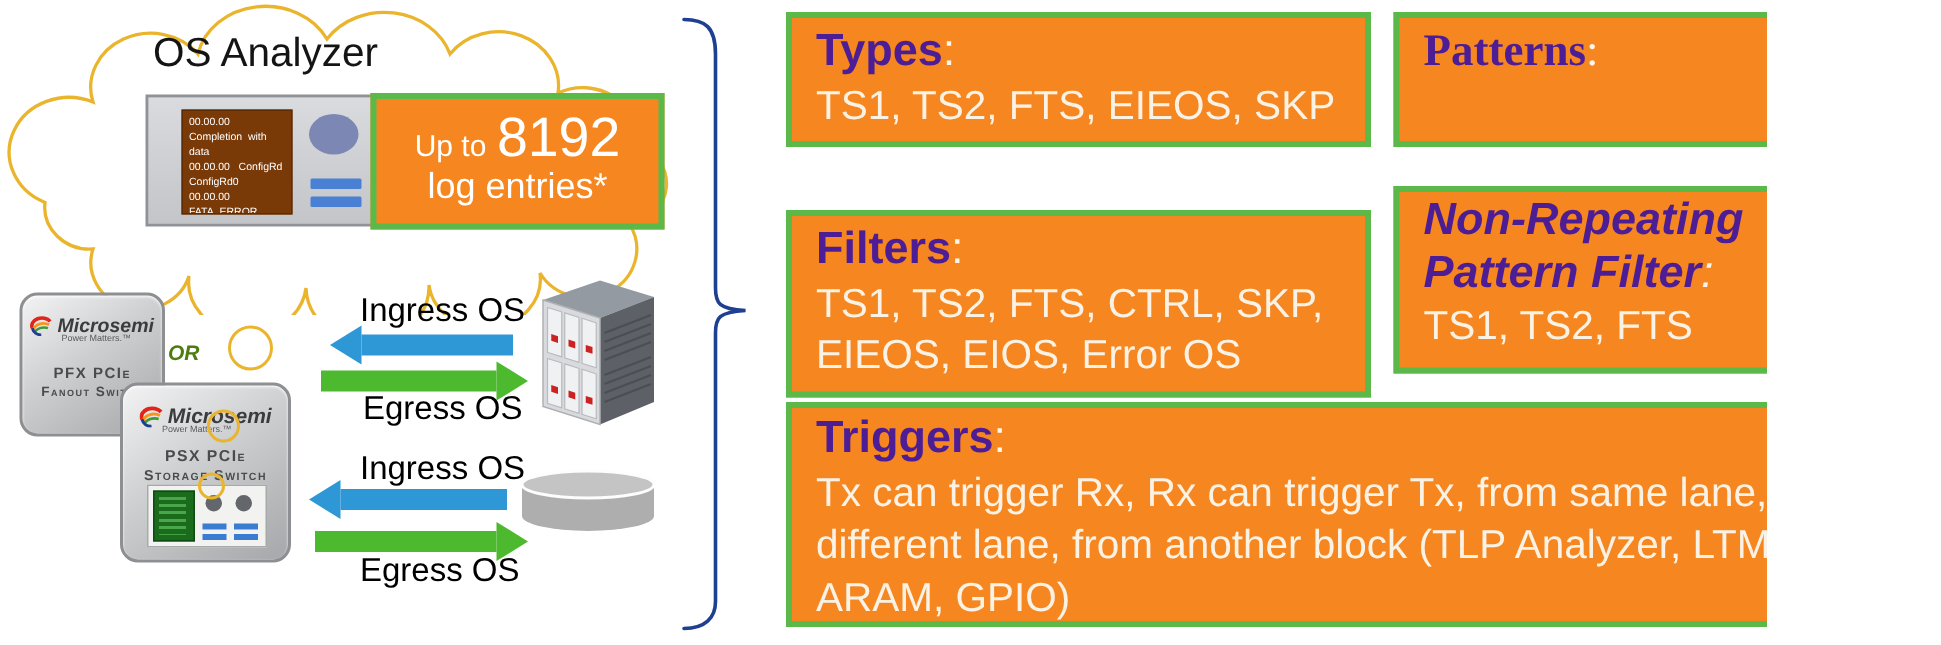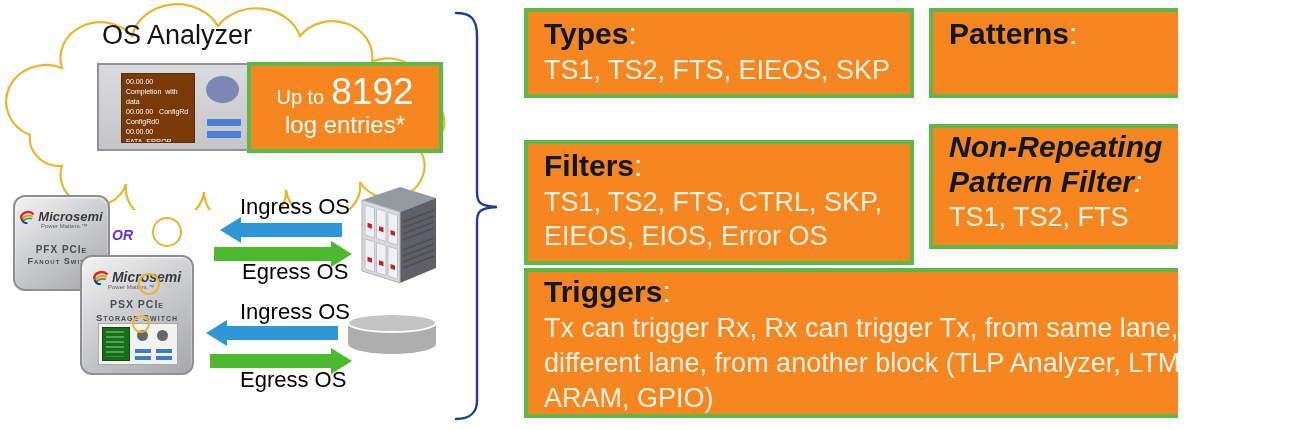--- a/index.html
+++ b/index.html
@@ -2,21 +2,21 @@
 <html><head>
 <meta charset="utf-8">
 <style>
   * { margin:0; padding:0; box-sizing:border-box; }
   body { background:#fff; font-family:"Liberation Sans", sans-serif; }
   .stage { position:relative; width:1178px; height:430px; background:#fff; overflow:hidden; }
 
   
   .obox { position:absolute; background:#F6861F; border:4px solid #5BB94A; color:#fff; padding:4px 16px 8px 16px; }
   .obox .title { font-size:30px; line-height:1.2; }
-  .obox .title .t { font-weight:bold; color:#0f172a; }
+  .obox .title .t { font-weight:bold; color:#4c1d95; }
   .obox .title .c { font-weight:normal; color:#FCF5EC; }
   .obox .body { font-size:27px; line-height:1.27; color:#FBF2E6; margin-top:1px; }
 
   
   .cloud-svg { position:absolute; left:0; top:0; }
   .os-analyzer-title { position:absolute; left:102px; top:20px; font-size:27px; color:#141414; }
   .device { position:absolute; left:97px; top:63px; width:240px; height:88px;
             background:linear-gradient(#d9dbde,#c3c5c8); border:2px solid #8f9296; z-index:2; }
   .screen { position:absolute; left:22px; top:8px; width:74px; height:70px;
             background:#7A3A08; border:1px solid #5d2c05; padding:3px 4px; overflow:hidden; }
@@ -30,21 +30,21 @@
   .badge .suf { font-size:24px; margin-top:-2px; }
 
   
   .chip { position:absolute; border-radius:12px; border:2px solid #8e8f92; z-index:2;
           background:linear-gradient(145deg,#f3f3f4 0%,#cdcecf 45%,#a6a7aa 100%);
           box-shadow:inset 0 1px 2px rgba(255,255,255,.9); text-align:center; }
   .brandrow { display:flex; align-items:center; justify-content:center; gap:3px; margin-top:12px; }
   .brandname { font-style:italic; font-weight:bold; color:#3b3c3e; }
   .tagline { font-size:6px; color:#5a5b5d; margin-top:-1px; margin-left:26px; text-align:left; }
   .chiplabel { font-weight:bold; color:#4a4b4e; font-variant:small-caps; letter-spacing:1px; line-height:1.3; }
-  .or-label { position:absolute; left:112px; top:227px; font-size:14px; font-weight:bold; font-style:italic; color:#6d28d9; z-index:2; }
+  .or-label { position:absolute; left:112px; top:227px; font-size:14px; font-weight:bold; font-style:italic; color:#4d7c0f; z-index:2; }
   .bubble { position:absolute; border:2px solid #EAB52C; border-radius:50%; background:transparent; z-index:4; }
   .panel { position:absolute; left:16px; top:66px; width:80px; height:42px; background:#f2f2f1; border:1px solid #a8a9ab; }
   .mini-screen { position:absolute; left:3px; top:3px; width:28px; height:34px; background:#1a6b1c;
                  background-image:repeating-linear-gradient(#49a64b 0 2px, transparent 2px 5px);
                  background-size:70% 80%; background-repeat:no-repeat; background-position:3px 3px; border:1px solid #0f4a10; }
   .mini-knob { position:absolute; top:6px; width:11px; height:11px; border-radius:50%; background:#63676b; }
   .mini-bar { position:absolute; width:16px; height:4px; background:#3a7cd0; }
 
   
   .arrow { position:absolute; display:flex; align-items:center; height:26px; }
@@ -211,21 +211,21 @@
 
   <svg class="icon-abs" style="left:448px; top:6px;" width="58" height="418" viewBox="0 0 58 418">
     <path d="M 8 7 C 22 7, 29 12, 29 30 L 29 186 C 29 196, 31 200, 49 201 C 31 202, 29 206, 29 216 L 29 395 C 29 406, 22 413, 8 413" fill="none" stroke="#1F4091" stroke-width="2.4" stroke-linecap="round"></path>
   </svg>
 
   <div class="obox" style="left:524px; top:8px; width:390px; height:90px;">
     <div class="title"><span class="t">Types</span><span class="c">:</span></div>
     <div class="body">TS1, TS2, FTS, EIEOS, SKP</div>
   </div>
 
-  <div class="obox" style="left:929px; top:8px; width:358px; height:90px;">
+  <div class="obox" style="left:929px; top:8px; width:358px; height:90px;font-family:Liberation Serif, serif;">
     <div class="title"><span class="t">Patterns</span><span class="c">:</span></div>
   </div>
 
   <div class="obox" style="left:524px; top:140px; width:390px; height:125px;">
     <div class="title"><span class="t">Filters</span><span class="c">:</span></div>
     <div class="body">TS1, TS2, FTS, CTRL, SKP, EIEOS, EIOS, Error OS</div>
   </div>
 
   <div class="obox" style="left:929px; top:124px; width:358px; height:125px; padding-top:2px;">
     <div class="title" style="line-height:1.15;font-style:italic;"><span class="t">Non-Repeating Pattern Filter</span><span class="c">:</span></div>

